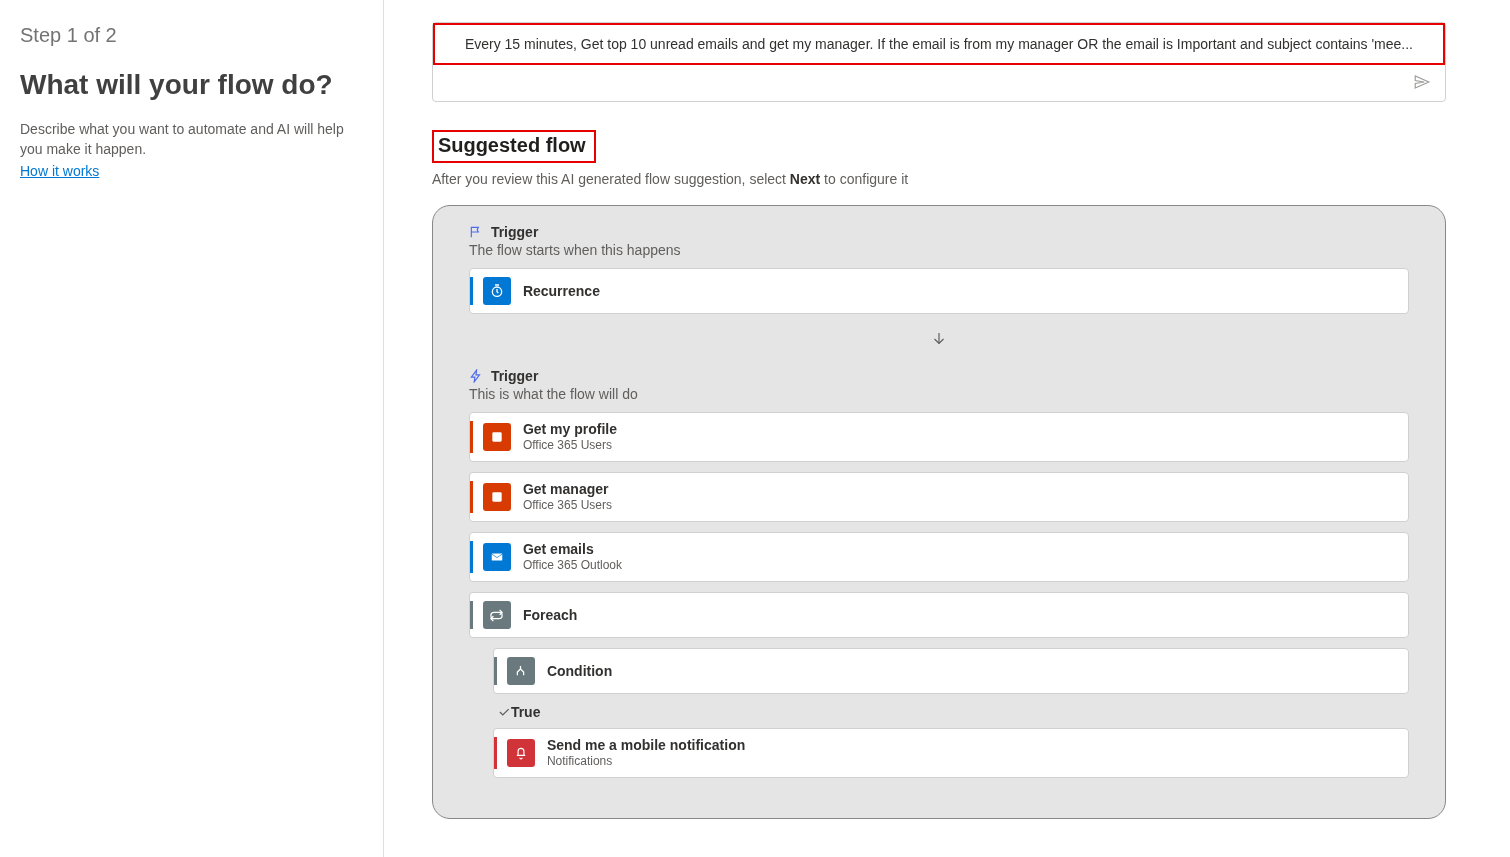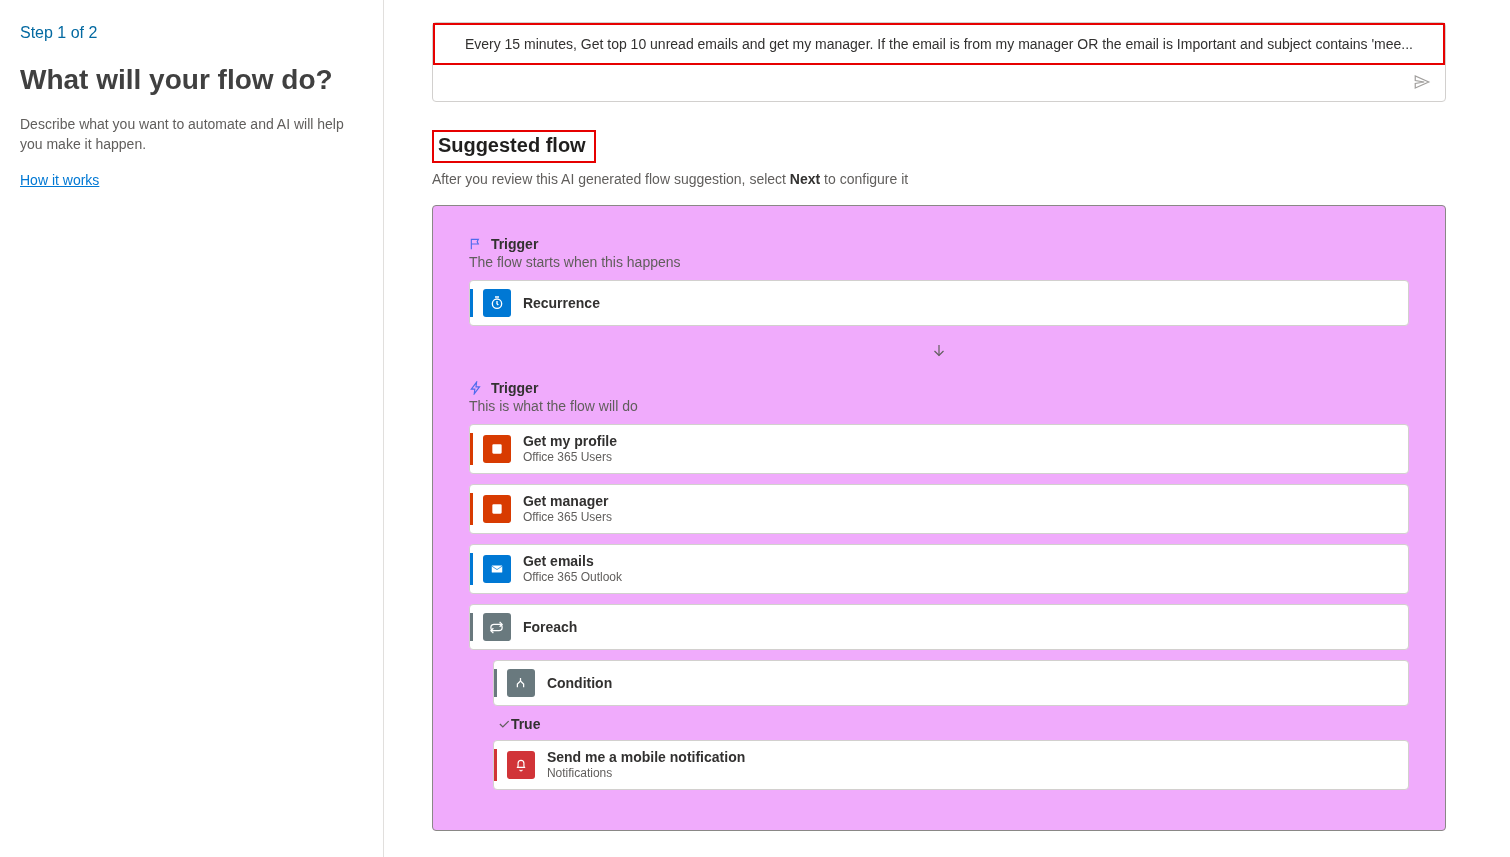--- a/index.html
+++ b/index.html
@@ -15,41 +15,41 @@
   .layout {
     display: flex;
     height: 100%;
   }
   .left-pane {
     width: 475px;
     padding: 24px 20px 24px 20px;
     border-right: 1px solid #e1dfdd;
   }
   .step-label {
-    color: #0369a1;
-    font-size: 16px;
+    color: #737373;
+    font-size: 20px;
     margin-bottom: 22px;
   }
   .headline {
     font-size: 28px;
     font-weight: 600;
     color: #404040;
     margin-bottom: 18px;
   }
   .description {
     color: #605e5c;
     font-size: 14px;
     line-height: 20px;
   }
   .how-link {
     color: #0078d4;
     text-decoration: underline;
     cursor: pointer;
     display: inline-block;
-    margin-top: 18px;
+    margin-top: 4px;
     text-align: center;
   }
   .right-pane {
     flex: 1;
     padding: 22px 64px 24px 48px;
   }
   .prompt-outer {
     border: 1px solid #d2d0ce;
     border-radius: 4px;
     padding: 0;
@@ -84,23 +84,23 @@
     margin-bottom: 8px;
   }
   .suggested-sub {
     font-size: 14px;
     color: #605e5c;
     margin-bottom: 18px;
   }
   .suggested-sub b { color: #323130; font-weight: 600; }
   .flow-canvas {
     border: 1px solid #8a8886;
-    border-radius: 4px;
-    background: #f0abfc;
-    padding: 30px 36px 30px 36px;
+    border-radius: 18px;
+    background: #e5e5e5;
+    padding: 18px 36px 30px 36px;
   }
   .section-head {
     display: flex;
     align-items: center;
     gap: 8px;
     font-size: 14px;
     font-weight: 600;
     color: #323130;
     margin-bottom: 2px;
   }

